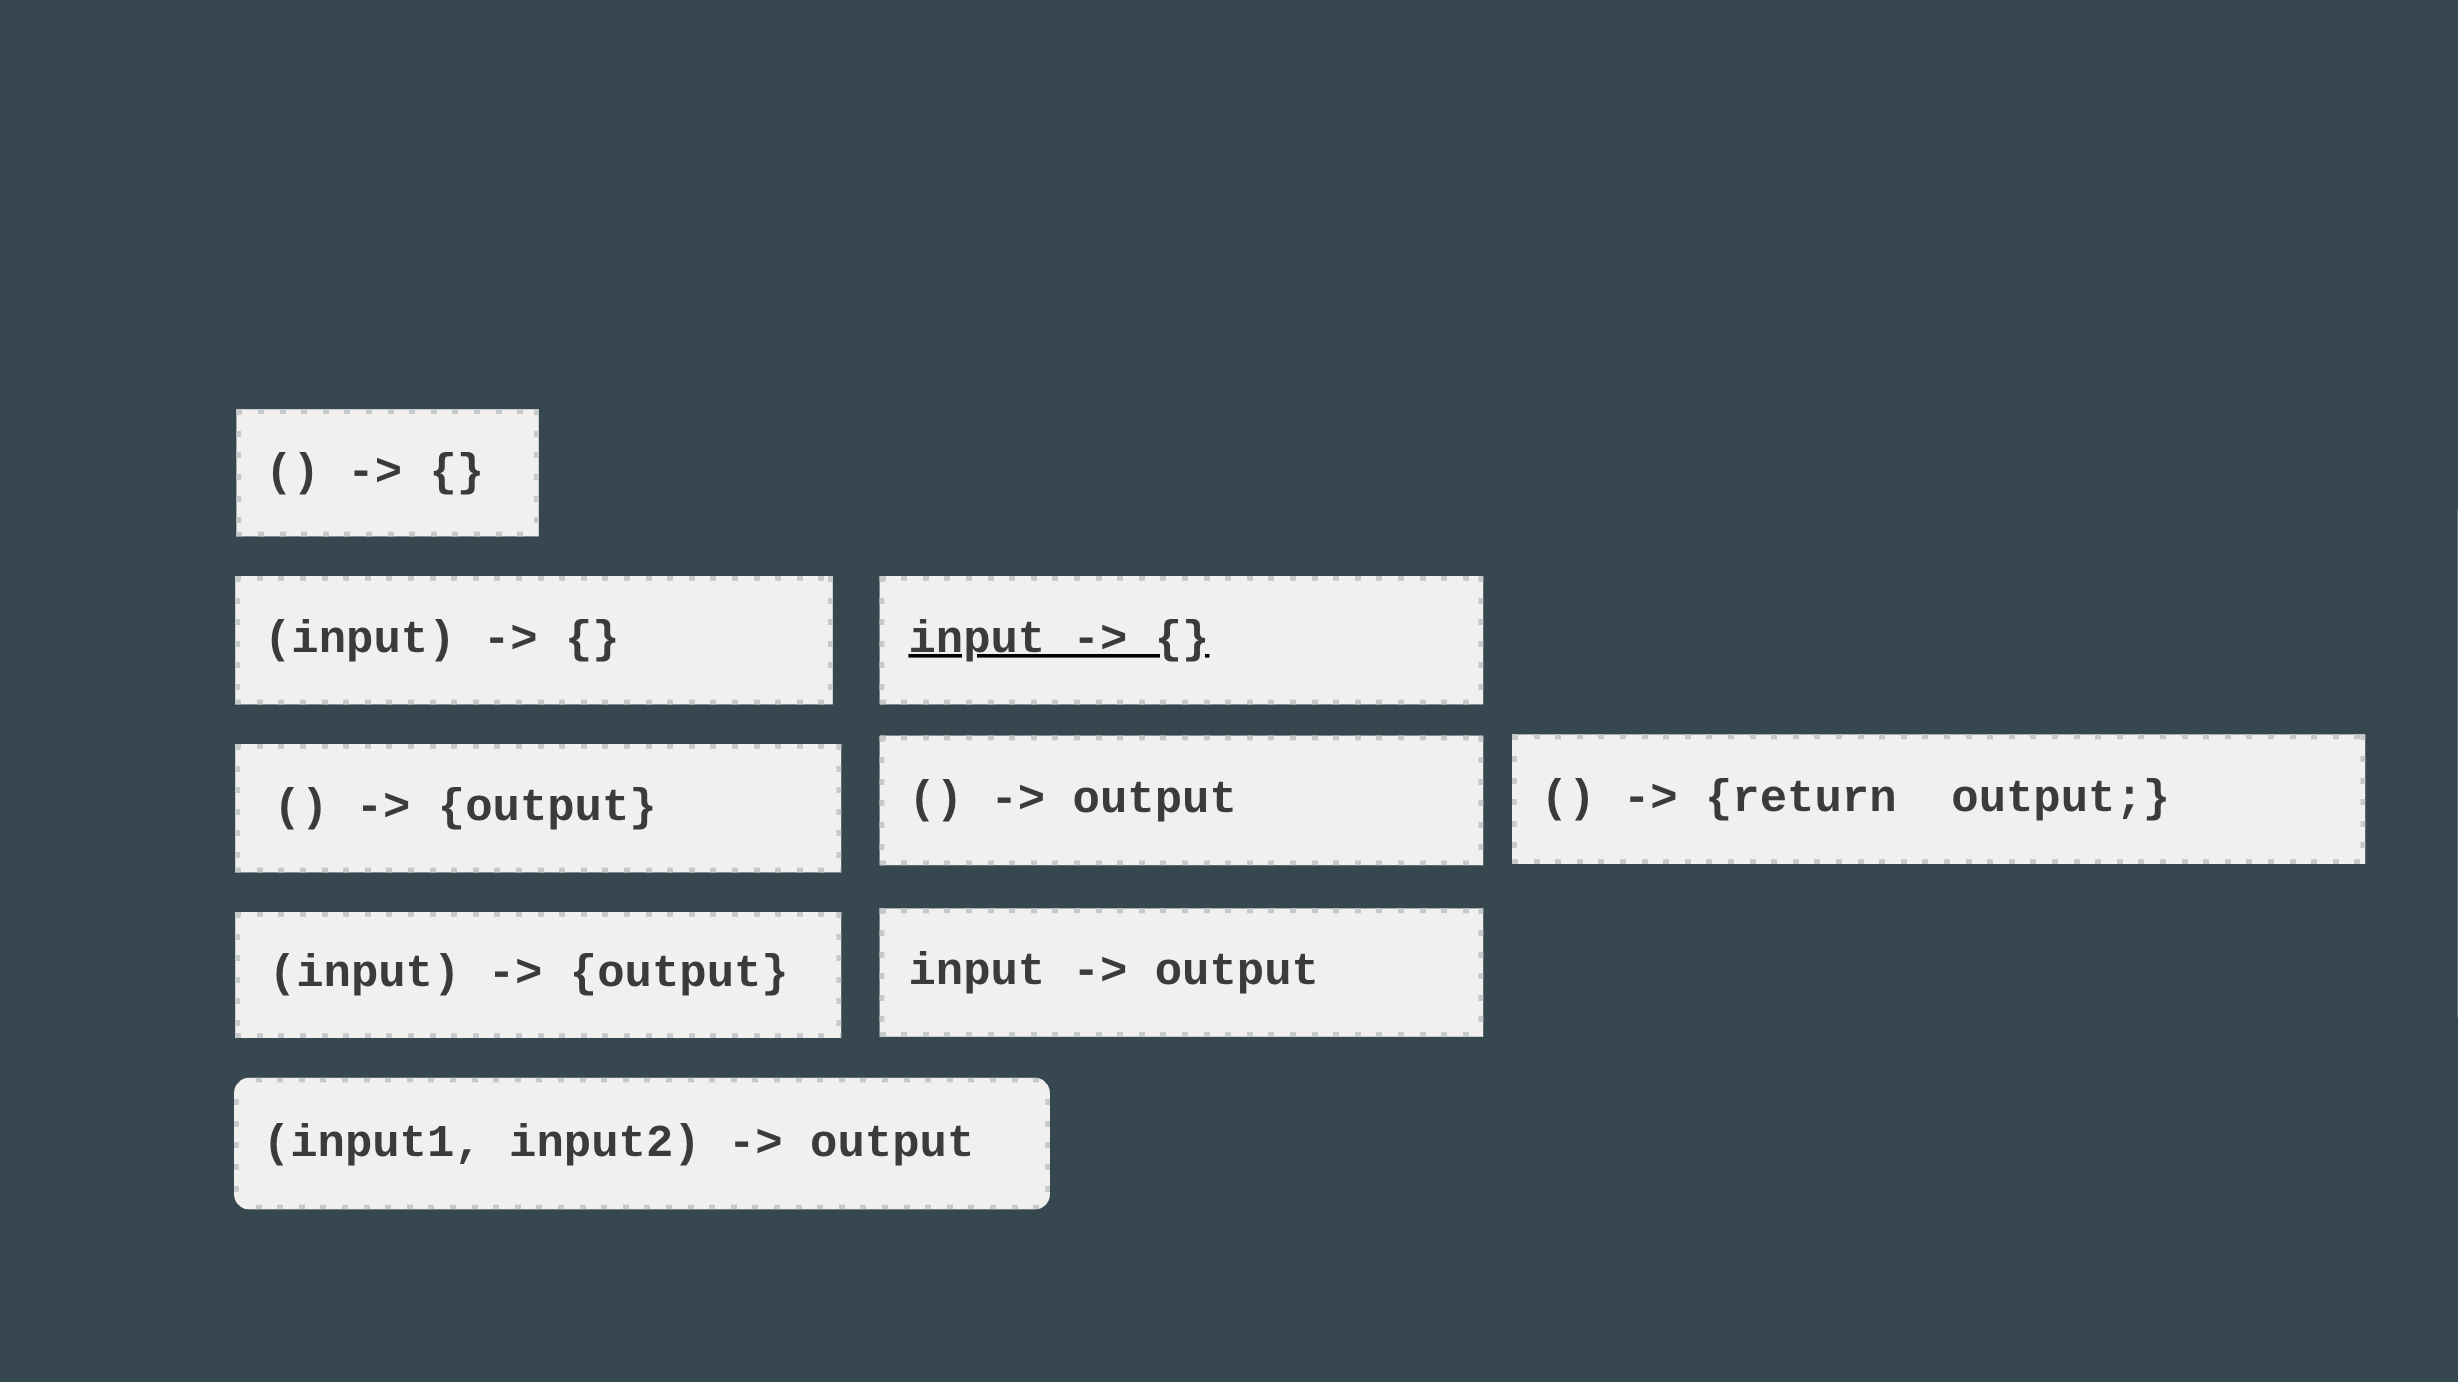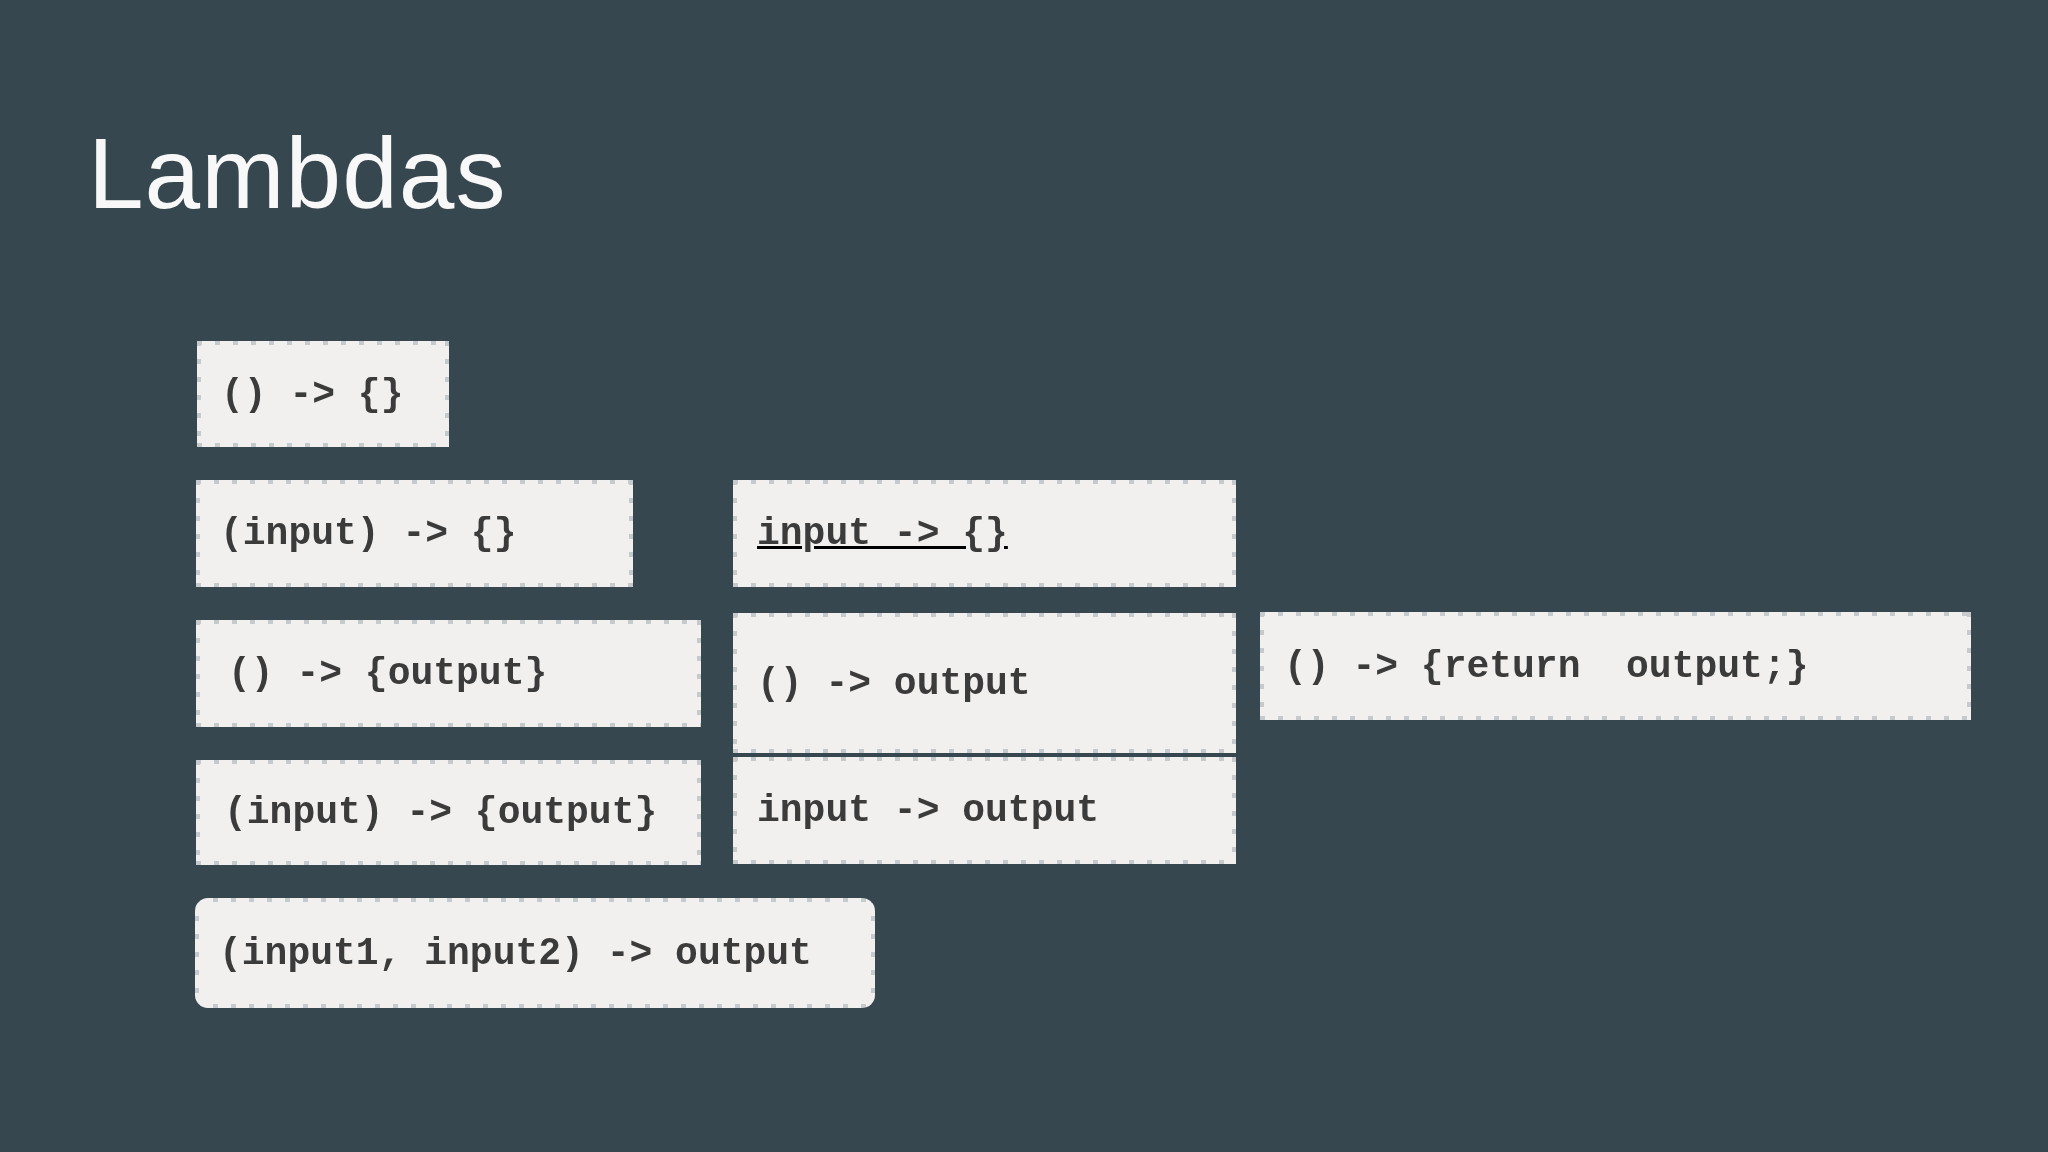--- a/index.html
+++ b/index.html
@@ -48,34 +48,33 @@
     font-weight: 700;
     font-size: 38px;
     color: var(--box-text, #3b3b3b);
     white-space: pre;
   }
 </style>
 </head>
 <body>
 
 <div class="slide-canvas">
-  <h1 class="slide-title">Lambdas</h1>
 <div class="lambda-box" style="left: 197px; top: 341px; width: 252px; height: 106px;">
     <span class="lambda-code">() -&gt; {}</span>
   </div>
-    <div class="lambda-box" style="left: 196px; top: 480px; width: 437px; height: 107px;">
+    <div class="lambda-box" style="left: 196px; top: 480px; width: 498px; height: 107px;">
     <span class="lambda-code">(input) -&gt; {}</span>
   </div>
     <div class="lambda-box" style="left: 733px; top: 480px; width: 503px; height: 107px; text-decoration: underline;">
     <span class="lambda-code">input -&gt; {}</span>
   </div>
     <div class="lambda-box" style="left: 196px; top: 620px; width: 505px; height: 107px; padding-left: 32px;">
     <span class="lambda-code">() -&gt; {output}</span>
   </div>
-    <div class="lambda-box" style="left: 733px; top: 613px; width: 503px; height: 140px;">
+    <div class="lambda-box" style="left: 733px; top: 613px; width: 503px; height: 108px;">
     <span class="lambda-code">() -&gt; output</span>
   </div>
     <div class="lambda-box" style="left: 1260px; top: 612px; width: 711px; height: 108px;">
     <span class="lambda-code">() -&gt; {return  output;}</span>
   </div>
     <div class="lambda-box" style="left: 196px; top: 760px; width: 505px; height: 105px; padding-left: 28px;">
     <span class="lambda-code">(input) -&gt; {output}</span>
   </div>
     <div class="lambda-box" style="left: 733px; top: 757px; width: 503px; height: 107px;">
     <span class="lambda-code">input -&gt; output</span>

